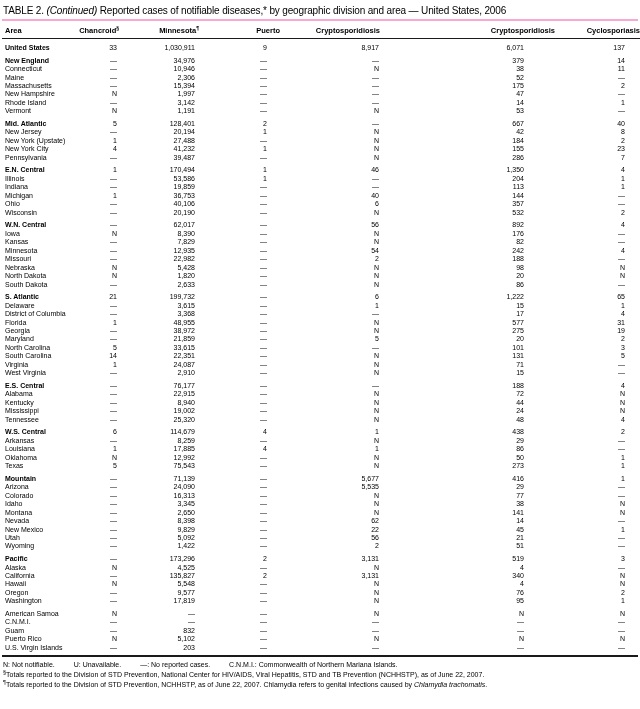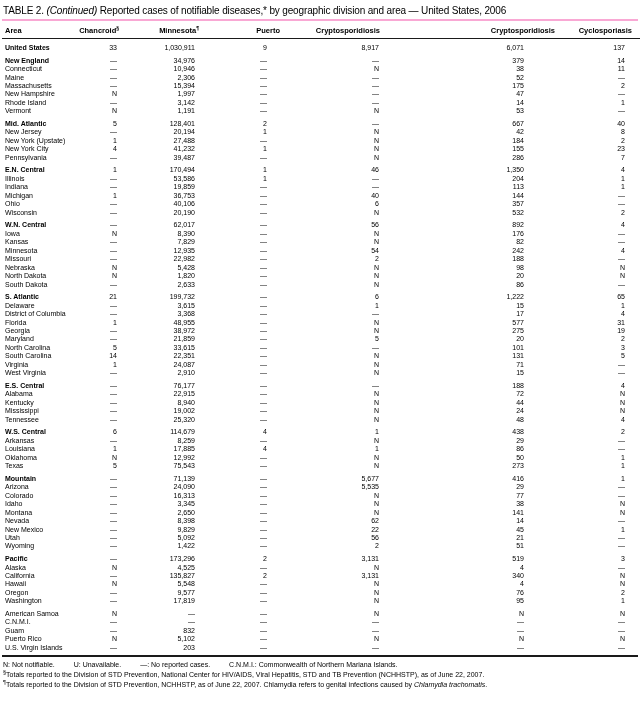--- a/index.html
+++ b/index.html
@@ -31,21 +31,21 @@
   col.c-cyclo  { width: 85px; }
 
   thead th {
     font-size: 7.5px; font-weight: bold;
     text-align: right; vertical-align: bottom;
     padding: 5px 0 3px 0;
     white-space: nowrap;
     border-bottom: 1.5px solid #1a1a1a;
   }
   thead th:first-child { text-align: left; padding-left: 3px; margin-top: 45px; }
-  thead th:last-child  { padding-right: 8px; }
+  thead th:last-child  { }
   thead sup { font-size: 5px; vertical-align: super; line-height: 0; }
 
   tbody td {
     font-size: 7px; line-height: 8.45px; height: 8.45px;
     padding: 0; text-align: right; white-space: nowrap;
     font-weight: normal;
   }
   tbody td:nth-child(1) { text-align: left; padding-left: 3px; }
   tbody td:nth-child(2) { padding-right: 2px; }
   tbody td:nth-child(3) { padding-right: 4px; }

